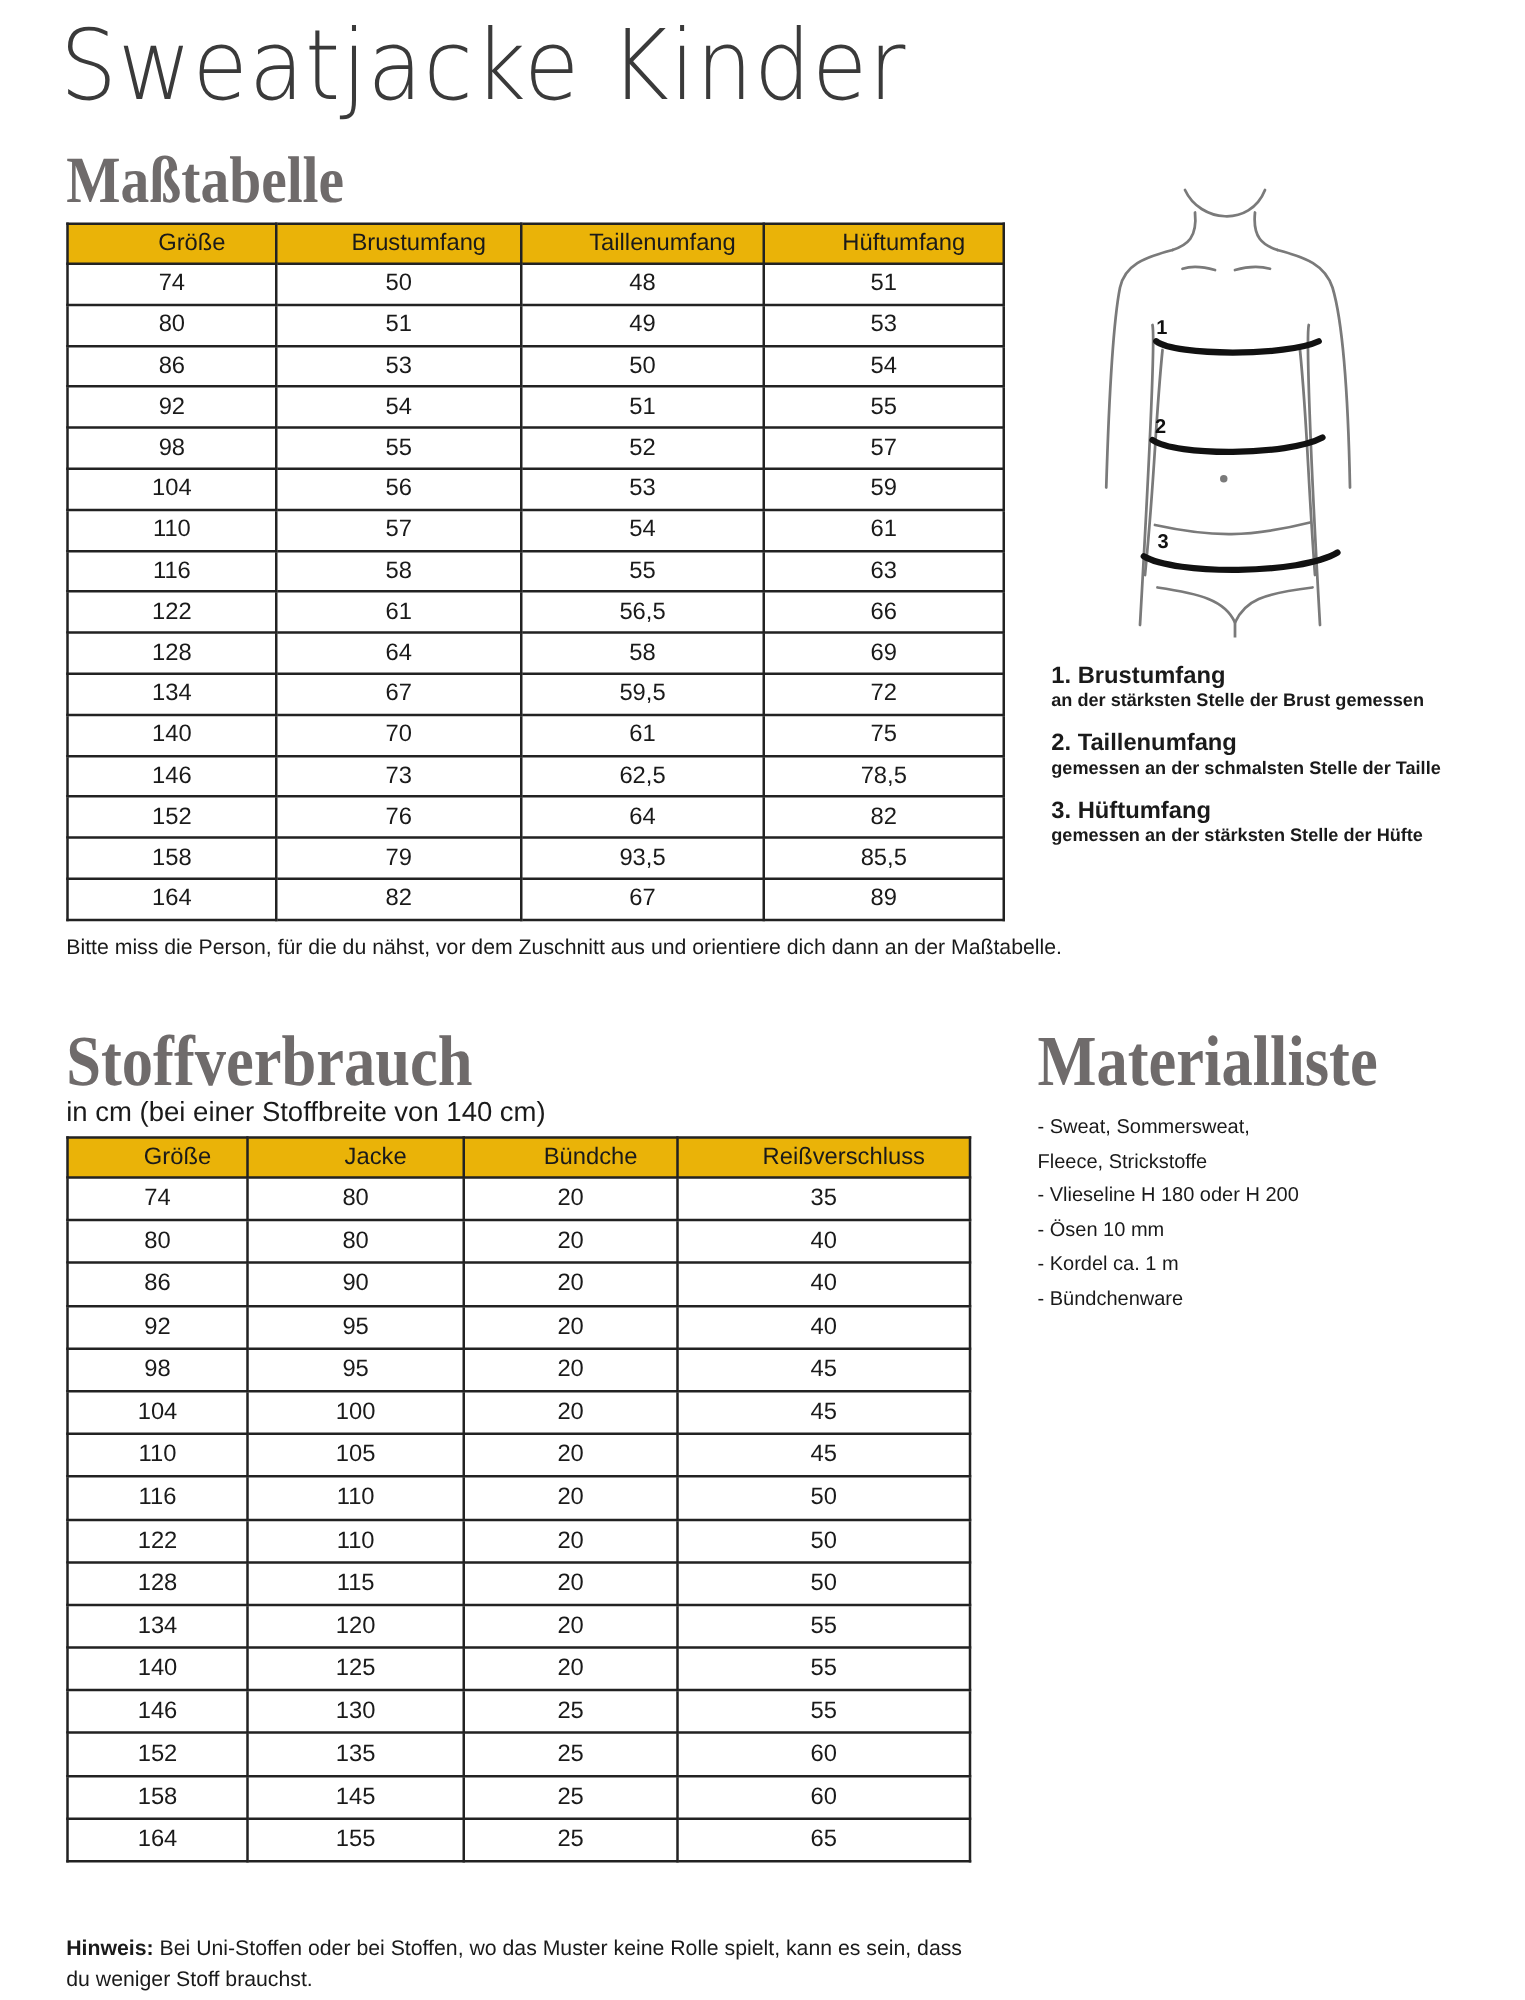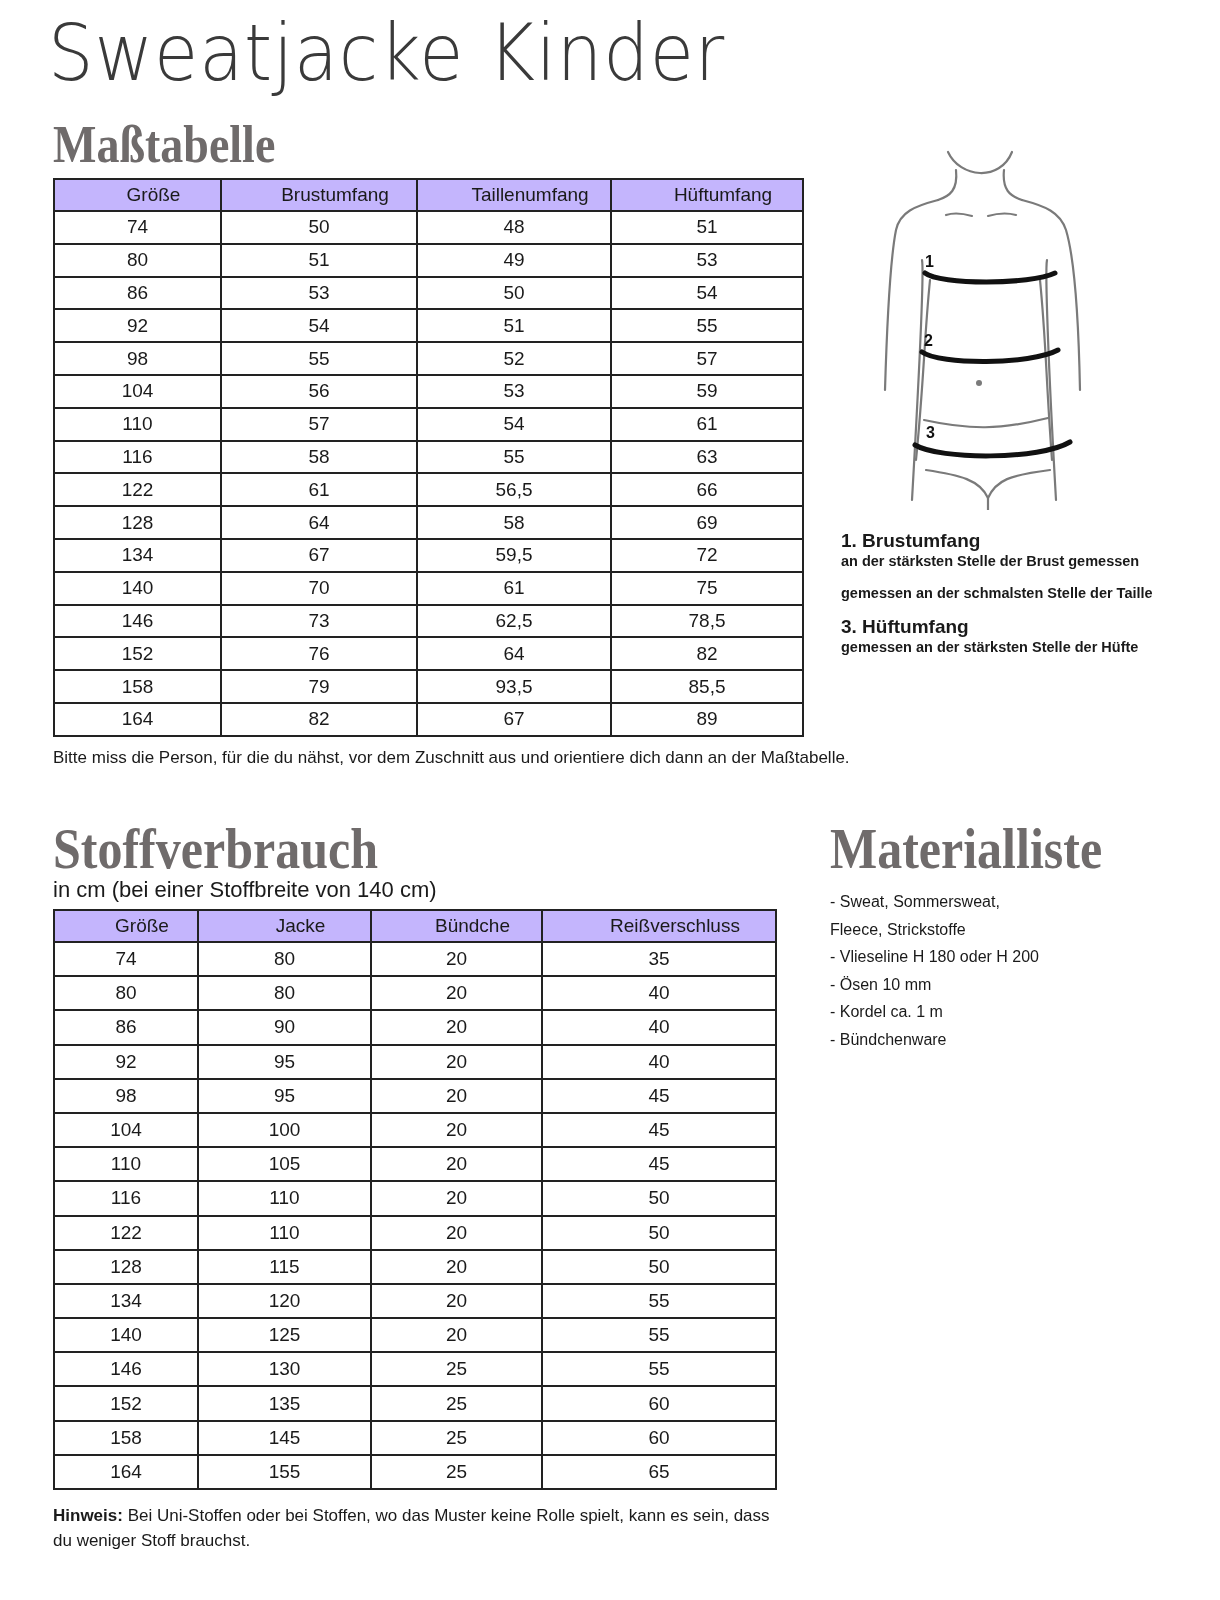--- a/index.html
+++ b/index.html
@@ -6,31 +6,31 @@
     body { width: 1220px; height: 1600px; position: relative; overflow: hidden; font-family: "Liberation Sans", sans-serif; color: #1a1a1a; }
     .abs { position: absolute; }
     .main-title { left: 48px; top: 14px; font-family: "DejaVu Sans", sans-serif; font-weight: 200; font-size: 78px; letter-spacing: 1px; color: #3a3a3a; line-height: 1; transform: scaleX(0.92); transform-origin: left top; -webkit-text-stroke: 0px; }
     .section-title { font-family: "Liberation Serif", serif; font-weight: bold; color: #6f6b6b; line-height: 1; transform: scaleY(1.15); transform-origin: left top; }
     .t-mass { left: 53px; top: 118px; font-size: 46px; }
     .t-stoff { left: 53px; top: 820px; font-size: 50px; }
     .t-mat { left: 830px; top: 820px; font-size: 50px; }
 
     table.grid { position: absolute; border-collapse: collapse; table-layout: fixed; font-family: "Liberation Sans", sans-serif; font-size: 19px; color: #1a1a1a; }
     table.grid th, table.grid td { border: 2px solid #222; text-align: center; padding: 0; font-weight: normal; }
-    table.grid th { background: #c4b5fd; padding-left: 32px; }
+    table.grid th { background: #eab308; padding-left: 32px; }
     .t1 { left: 53px; top: 178px; width: 749px; }
     .t1 th { height: 30px; }
     .t1 td { height: 30.8px; }
     .t2 { left: 53px; top: 909px; width: 722px; }
     .t2 th { height: 30px; }
     .t2 td { height: 32.2px; }
 
     .note { left: 53px; top: 748px; font-size: 17px; color: #1a1a1a; }
     .subnote { left: 53px; top: 877px; font-size: 22px; }
-    .hinweis { left: 53px; top: 1503px; width: 720px; font-size: 17px; line-height: 25px; }
+    .hinweis { left: 53px; top: 1546px; width: 720px; font-size: 17px; line-height: 25px; }
     .hinweis b { font-weight: bold; }
 
     .legend { left: 841px; top: 530px; width: 360px; }
     .legend .item { margin-bottom: 14px; font-weight: bold; }
     .legend .item-title { font-size: 19px; line-height: 22px; color: #1a1a1a; }
     .legend .item-desc { font-size: 14.5px; line-height: 18px; color: #1a1a1a; }
 
     .materials { left: 830px; top: 888px; width: 360px; font-size: 16px; line-height: 27.5px; color: #1a1a1a; }
 
     .figure { left: 880px; top: 140px; width: 230px; height: 370px; }
@@ -194,20 +194,21 @@
     </g>
   </svg>
 </div>
 
 <div class="abs legend">
   <div class="item">
     <div class="item-title">1. Brustumfang</div>
     <div class="item-desc">an der stärksten Stelle der Brust gemessen</div>
   </div>
   <div class="item">
+    <div class="item-title">2. Taillenumfang</div>
     <div class="item-desc">gemessen an der schmalsten Stelle der Taille</div>
   </div>
   <div class="item">
     <div class="item-title">3. Hüftumfang</div>
     <div class="item-desc">gemessen an der stärksten Stelle der Hüfte</div>
   </div>
 </div>
 
 <div class="abs section-title t-stoff">Stoffverbrauch</div>
 <div class="abs subnote">in cm (bei einer Stoffbreite von 140 cm)</div>

